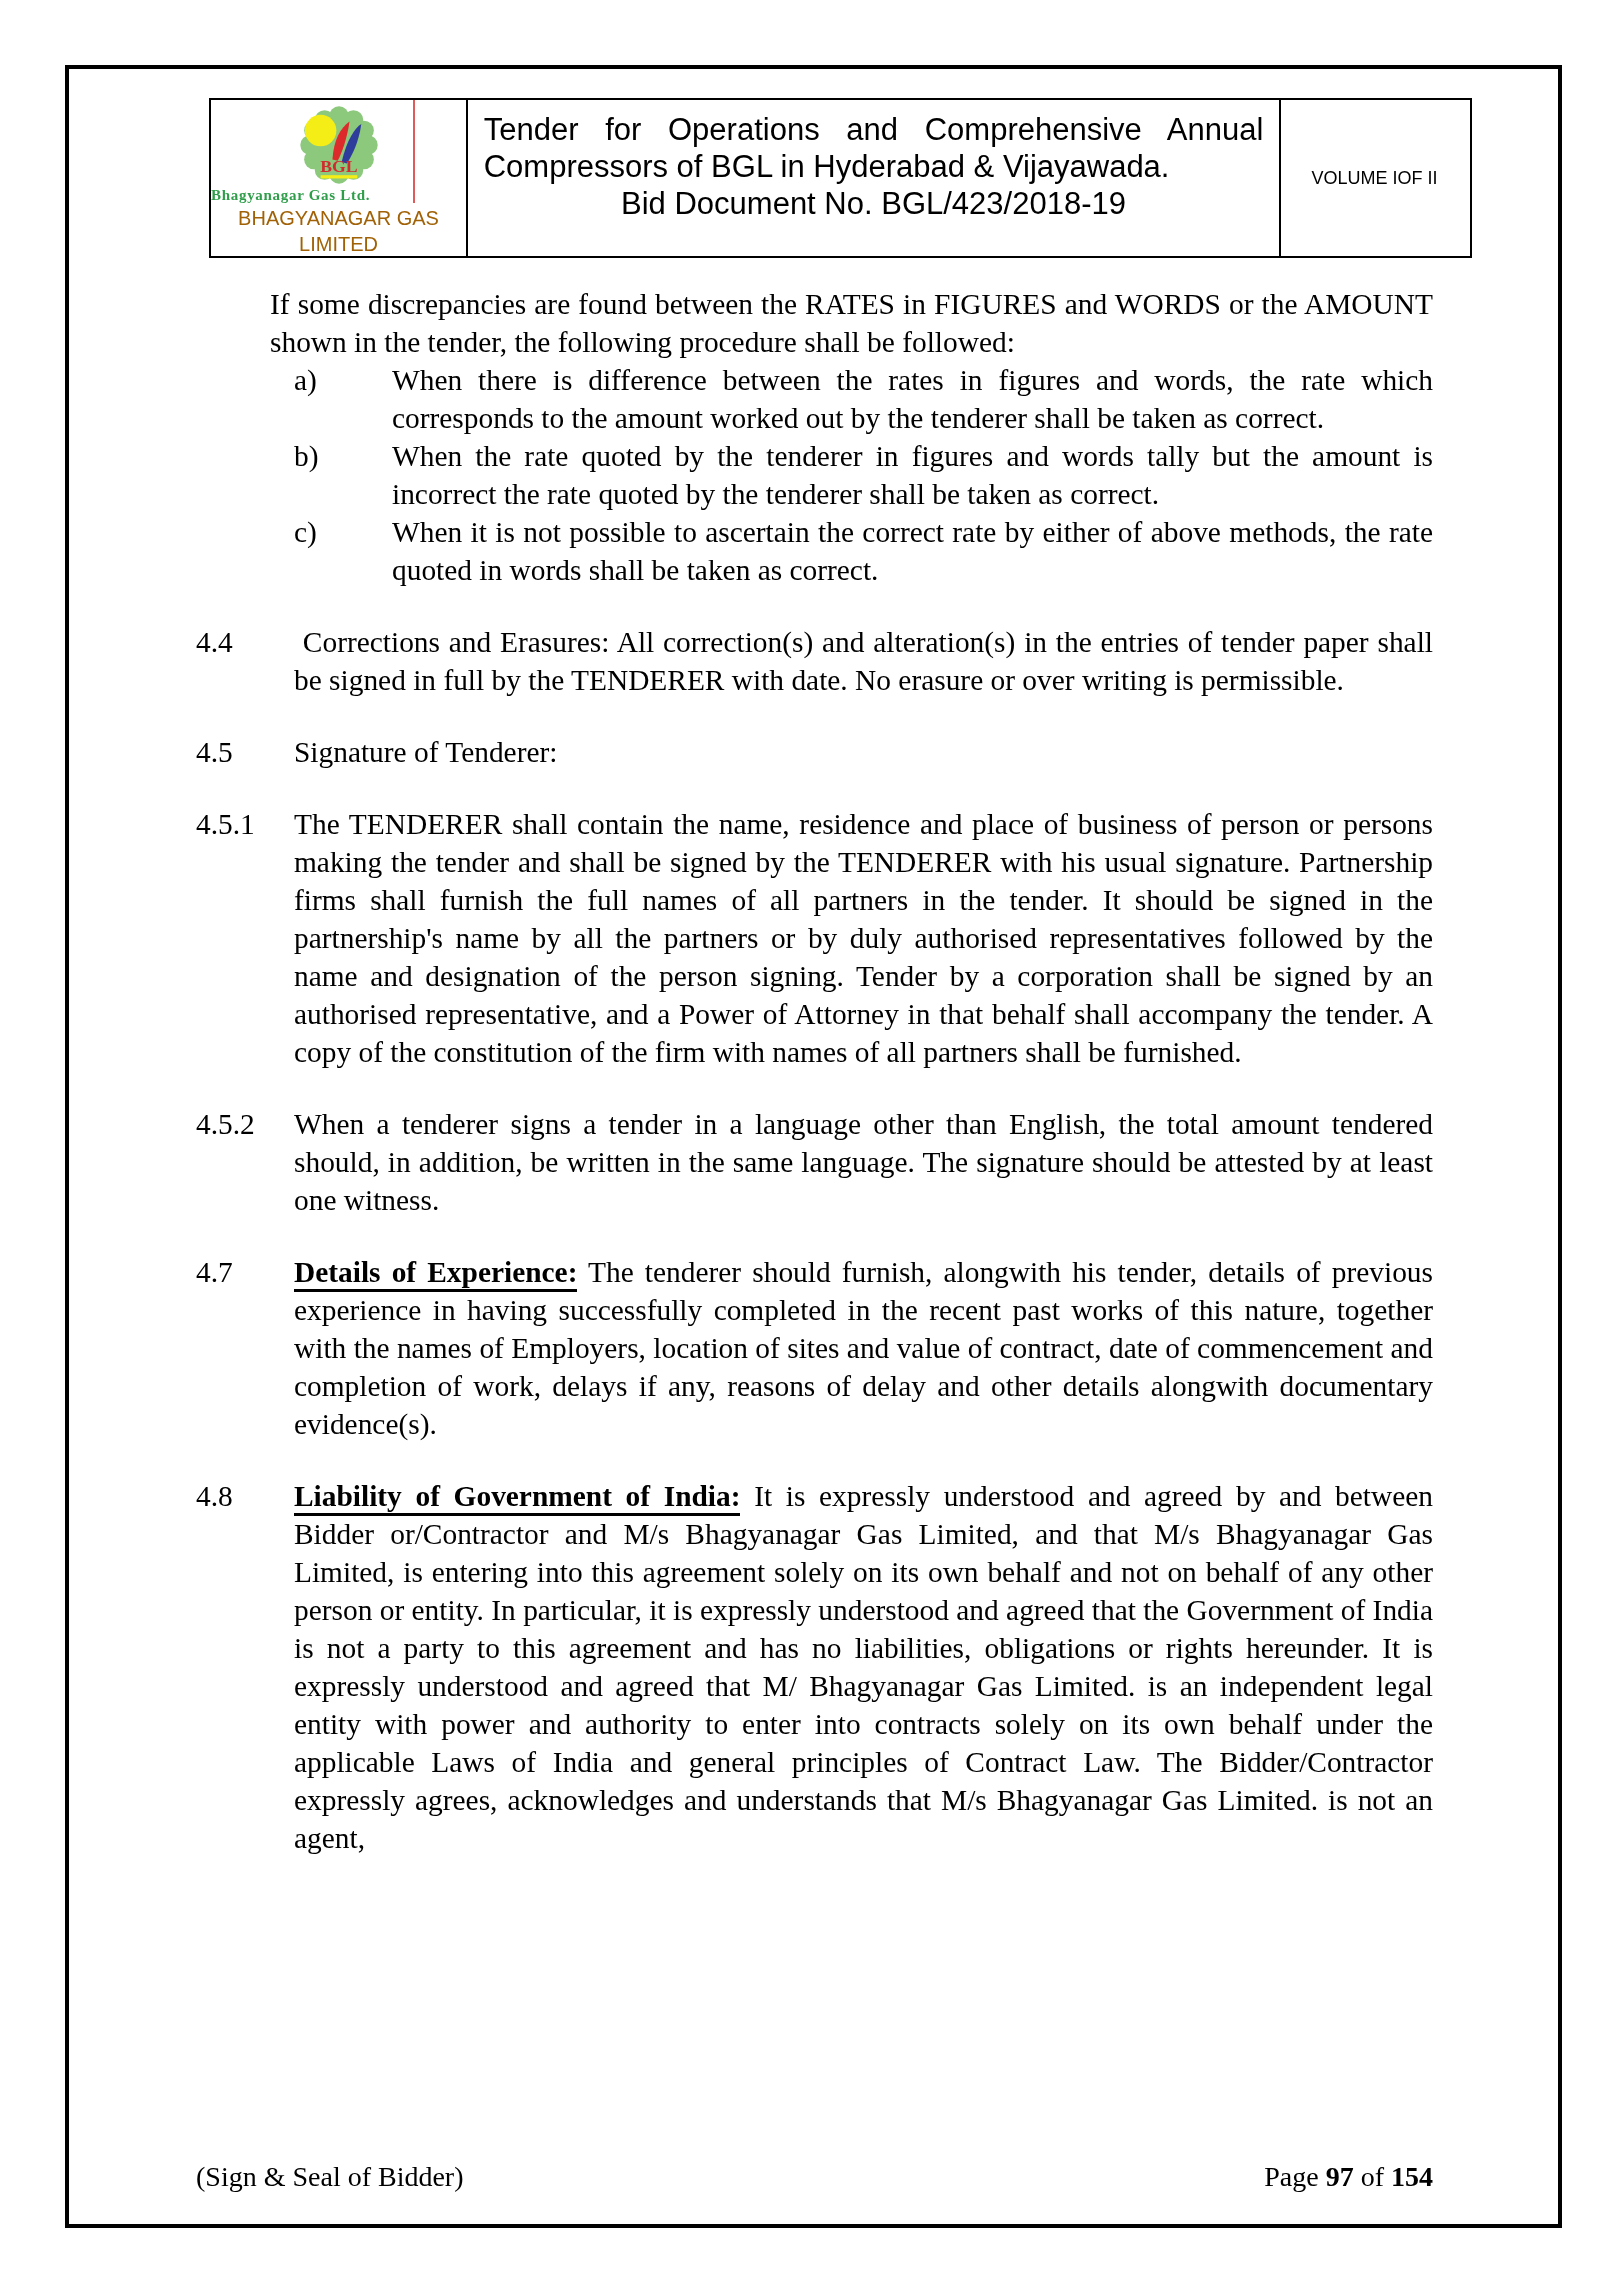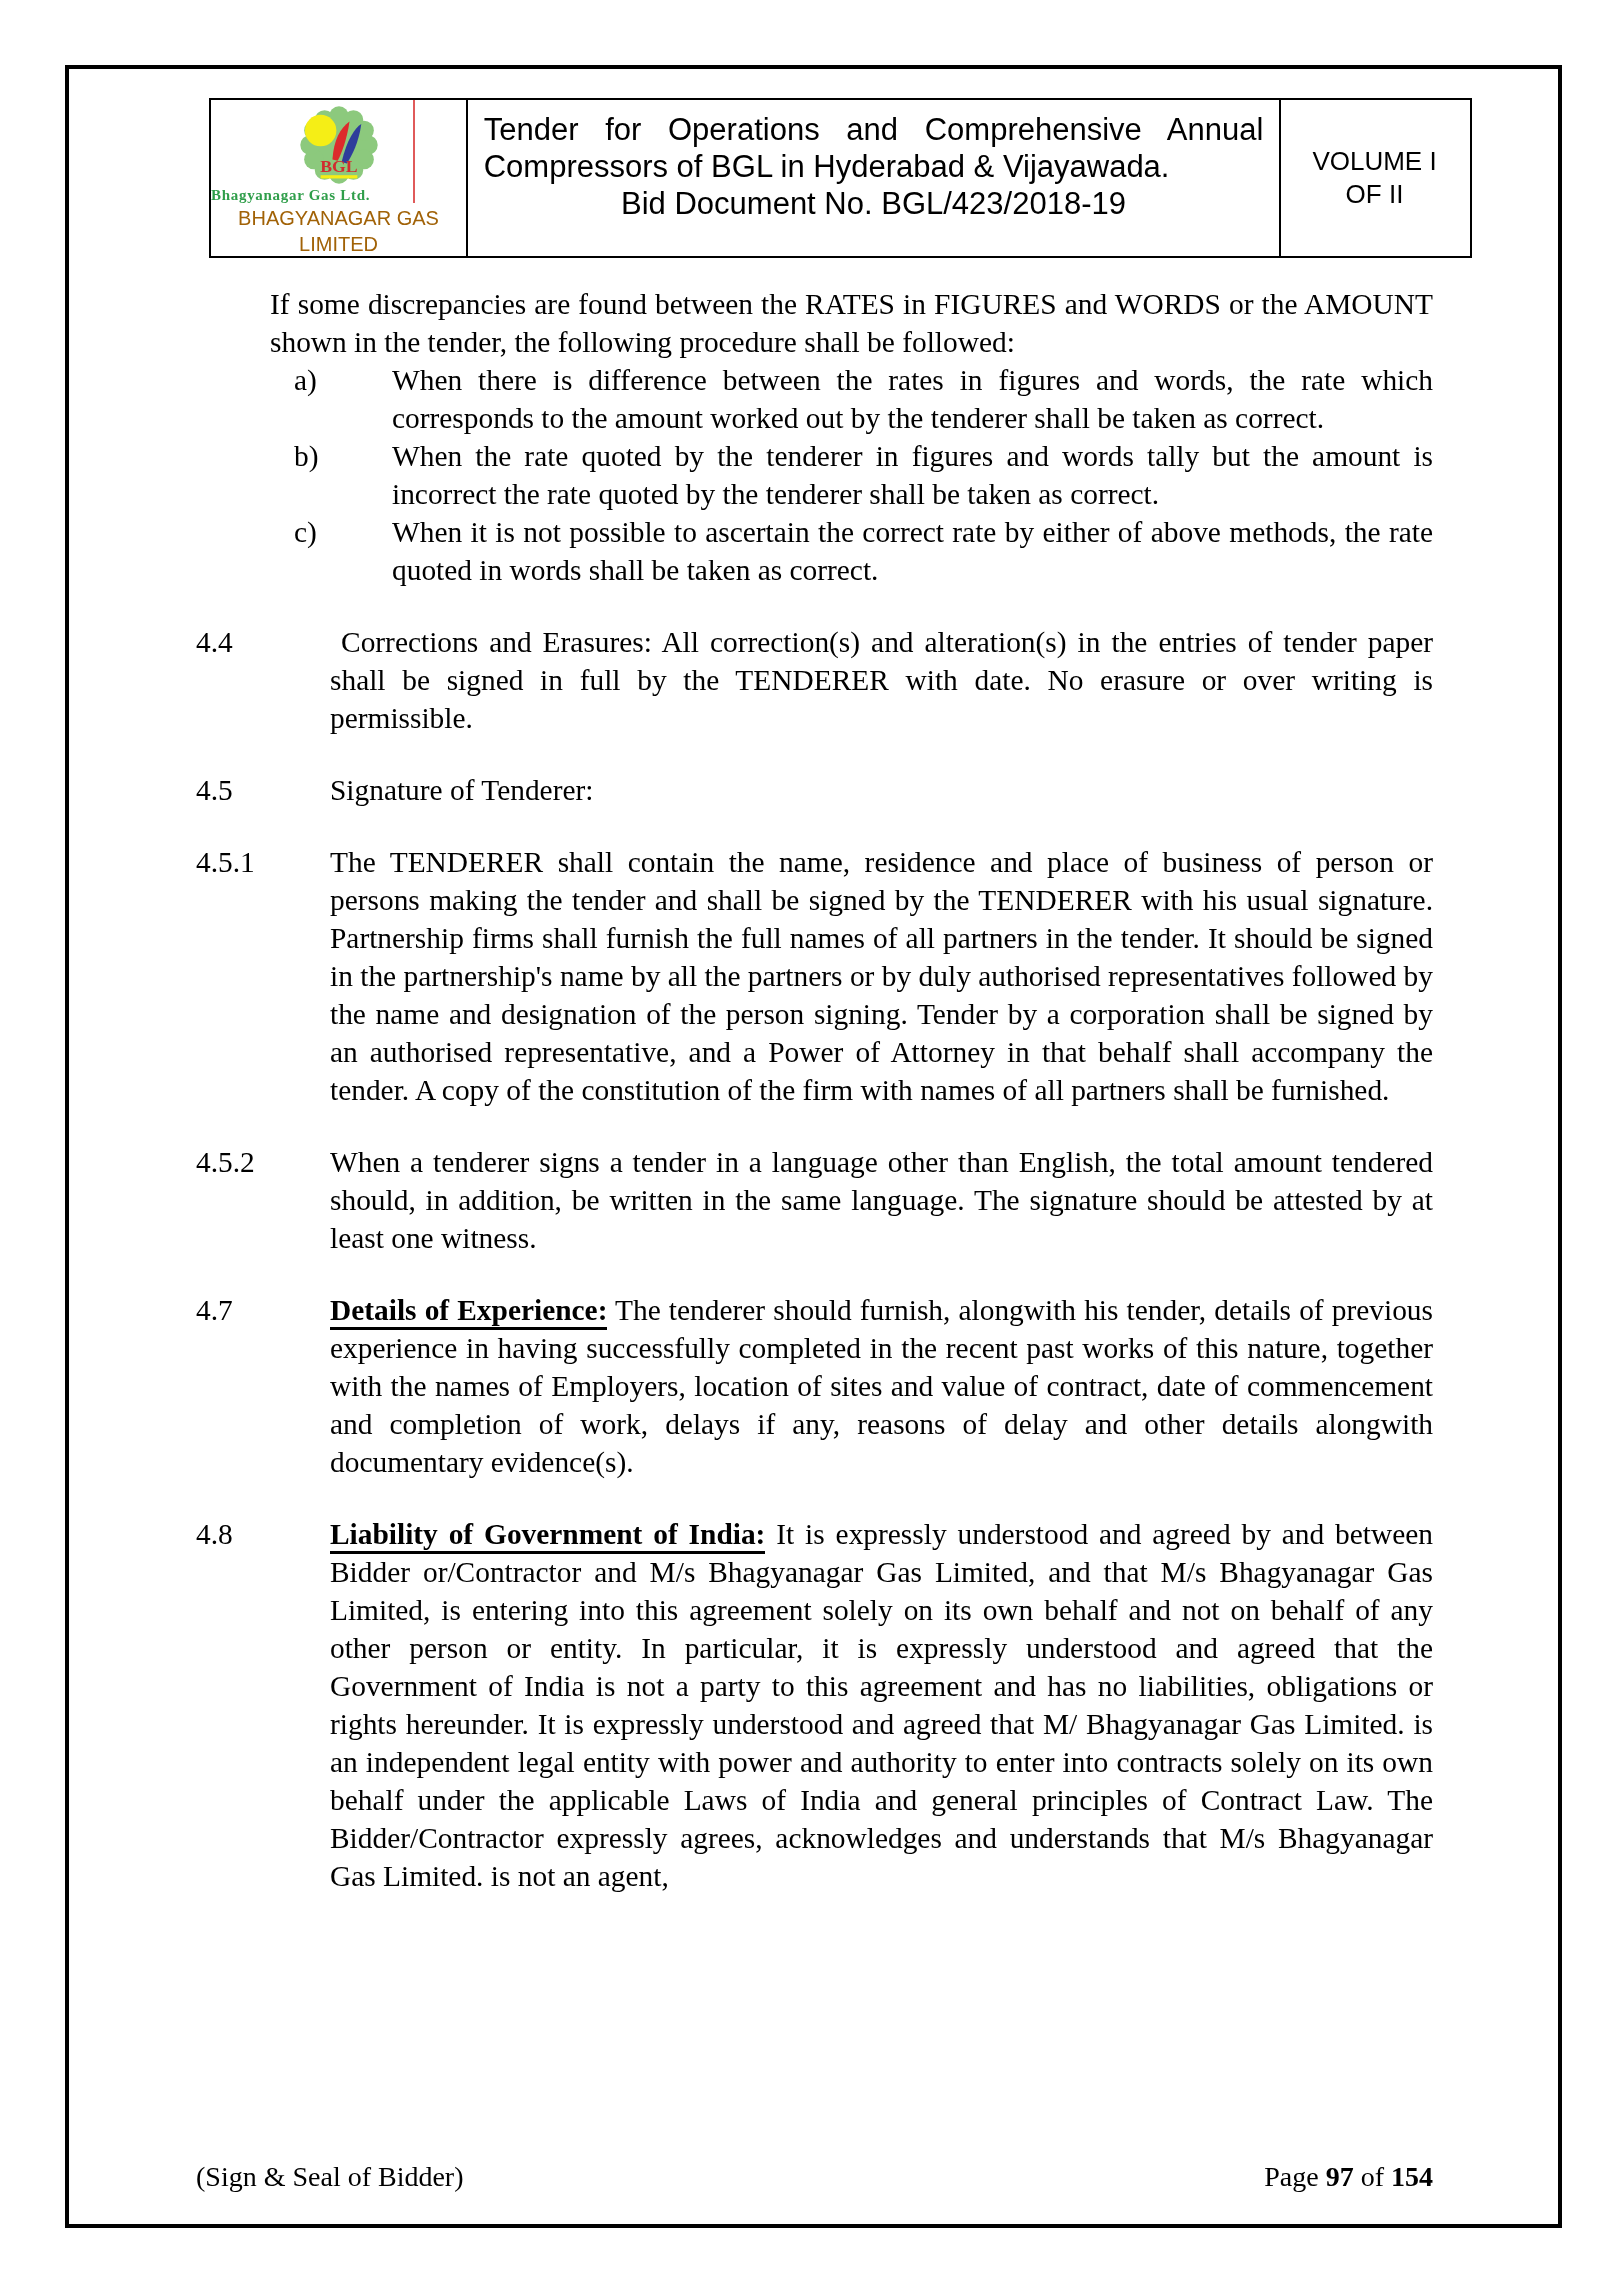--- a/index.html
+++ b/index.html
@@ -37,35 +37,35 @@
   .title-cell {
     width:815px; border-left:2.6px solid #000; border-right:2.6px solid #000;
     padding:10.5px 15.7px 0 15.7px;
     font-family:"Liberation Sans",sans-serif; font-size:31px; line-height:37px;
   }
   .tline { width:100%; }
   .tjust { text-align:justify; text-align-last:justify; }
   .tleft { text-align:left; }
   .tcenter { text-align:center; }
   .vol-cell {
-    width:187px; display:flex; flex-direction:column; align-items:center;
+    width:187px; display:flex; flex-direction:row; align-items:center;
     justify-content:center;
-    font-family:"Liberation Sans",sans-serif; font-size:26px; line-height:33px;
+    font-family:"Liberation Sans",sans-serif; font-size:18px; line-height:33px;
   }
   
   .docbody {
     position:absolute; left:196px; top:285px; width:1237px;
     font-family:"Liberation Serif",serif; font-size:29.4px; line-height:38px;
   }
   .intro { margin-left:74px; text-align:justify; }
   .list { margin-left:98px; }
   .litem { display:flex; }
   .lmark { flex:0 0 98px; }
   .ltxt { flex:1; text-align:justify; }
-  .sec { display:flex; margin-top:34px;gap:36px; }
+  .sec { display:flex; margin-top:34px; }
   .num { flex:0 0 98px; }
   .txt { flex:1; text-align:justify; }
   .lead { font-weight:bold; border-bottom:3.9px solid #000; padding-bottom:1.3px; }
   
   .footer {
     position:absolute; left:196px; top:2161px; width:1237px;
     display:flex; justify-content:space-between; align-items:baseline;
     font-family:"Liberation Serif",serif; font-size:28px;gap:8px;
   }
   .footer span { white-space:pre; }

